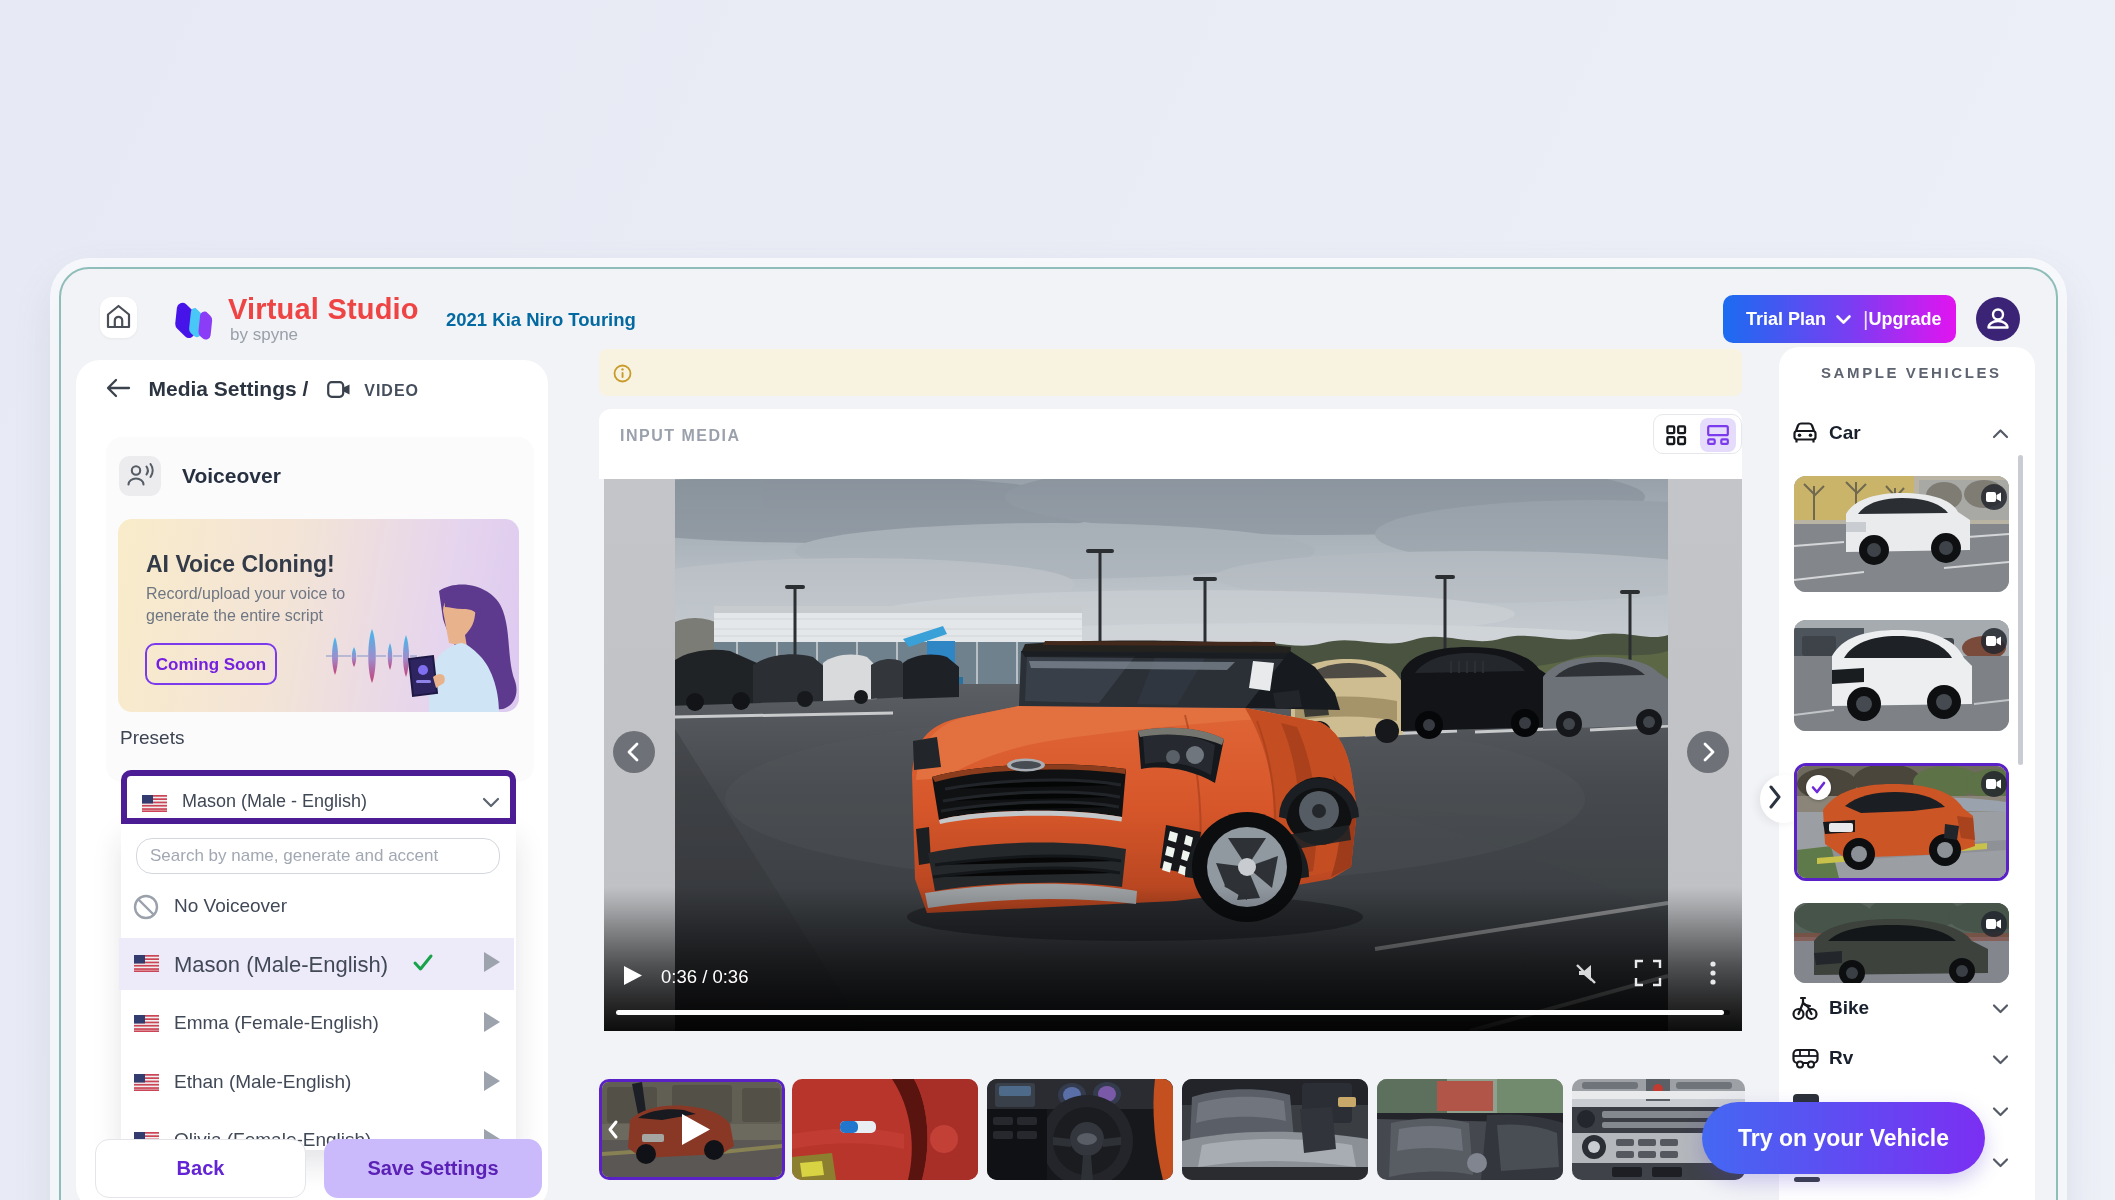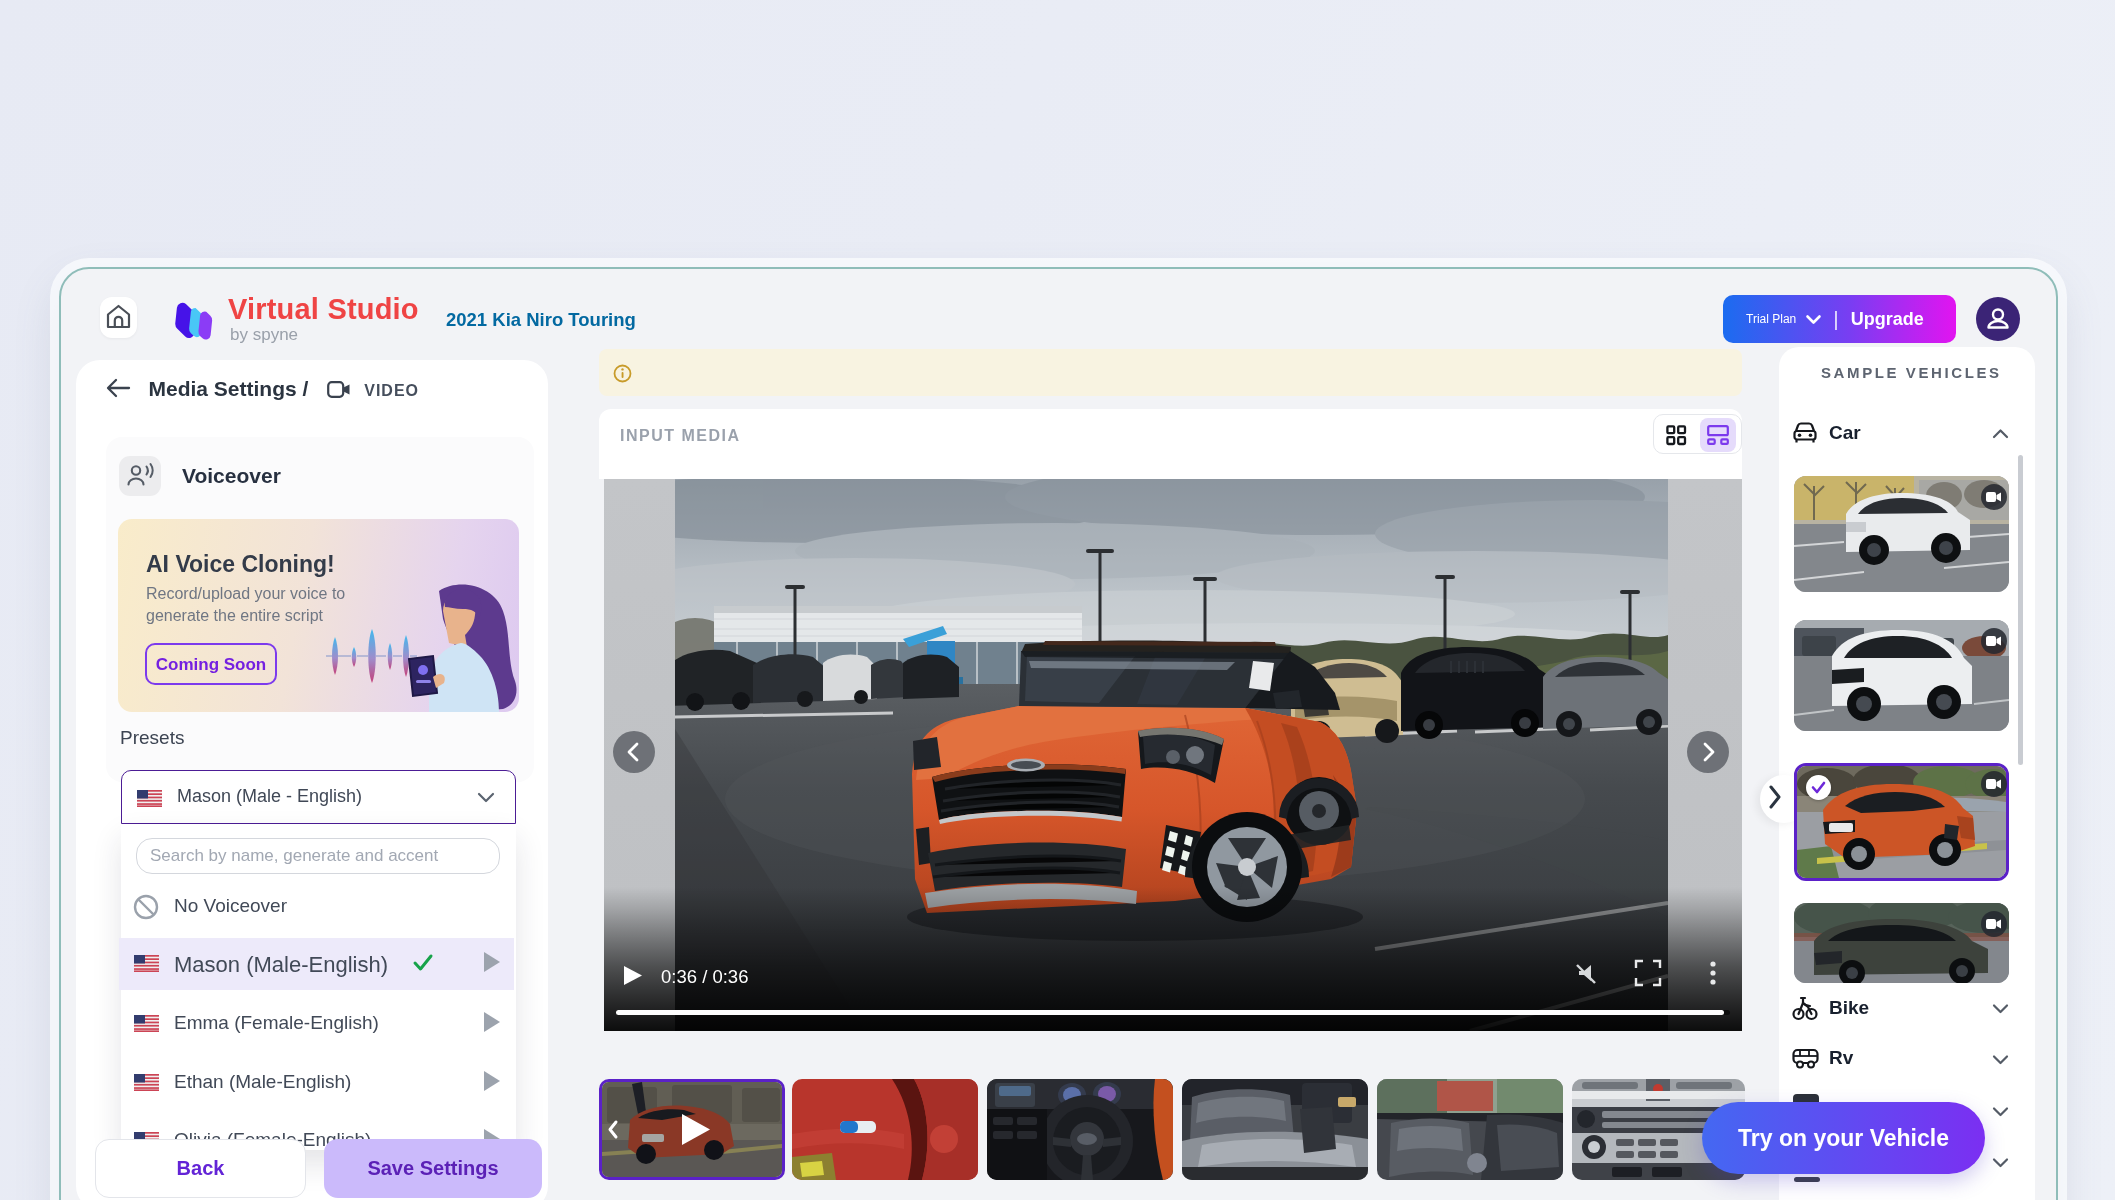--- a/index.html
+++ b/index.html
@@ -25,21 +25,21 @@
   .ms-row { position:absolute; left:105px; top:377px; }
   .sub-card { position:absolute; left:106px; top:437px; width:428px; height:345px; background:#fbfbfc; border-radius:16px; }
   .vo-icon { position:absolute; left:119px; top:456px; width:42px; height:40px; background:#ececee; border-radius:11px; }
   .vo-label { position:absolute; left:182px; top:464px; font-size:21px; font-weight:bold; color:#273040; }
   .ai-card { position:absolute; left:118px; top:519px; width:401px; height:193px; border-radius:14px; overflow:hidden;
     background:linear-gradient(100deg,#f9ecca 0%, #f2e3d8 45%, #e5d4ee 80%, #ddc9f0 100%); }
   .ai-title { position:absolute; left:28px; top:32px; font-size:23px; font-weight:bold; color:#333b49; }
   .ai-line { position:absolute; left:28px; font-size:16px; color:#6f7683; }
   .coming { position:absolute; left:27px; top:124px; width:132px; height:42px; border:2px solid #7c3aed; border-radius:10px; color:#7420e0; font-size:17px; font-weight:bold; text-align:center; line-height:39px; background:transparent; }
   .presets { position:absolute; left:120px; top:727px; font-size:19px; color:#3c4452; }
-  .dd-box { position:absolute; left:121px; top:770px; width:395px; height:54px; background:#fff; border:1px solid #4c1d95; border-radius:10px 10px 0 0; }
+  .dd-box { position:absolute; left:121px; top:770px; width:395px; height:54px; background:#fff; border:6px solid #4c1d95; border-radius:10px 10px 0 0; }
   .dd-panel { position:absolute; left:121px; top:824px; width:395px; height:326px; background:#fff; box-shadow:0 14px 30px rgba(30,30,60,0.12); border-radius:0 0 10px 10px; }
   .search { position:absolute; left:136px; top:838px; width:364px; height:36px; border:1px solid #d4d7dd; border-radius:16px; background:#fff; color:#a2a8b3; font-size:17px; line-height:34px; padding-left:13px; }
   .flag { width:25px; height:17px; display:inline-block; }
   .row-item { position:absolute; left:119px; width:395px; height:52px; }
   .back-btn { position:absolute; left:95px; top:1139px; width:211px; height:59px; background:#fff; border:1px solid #e3e5ea; border-radius:14px; color:#6324d6; font-size:20px; font-weight:bold; text-align:center; line-height:57px; }
   .save-btn { position:absolute; left:324px; top:1139px; width:218px; height:59px; background:#cbbafb; border-radius:14px; color:#5b21b6; font-size:20px; font-weight:bold; text-align:center; line-height:59px; }
   
   .banner { position:absolute; left:599px; top:349px; width:1143px; height:47px; background:#f8f3e1; border-radius:8px; }
   .banner-text { position:absolute; left:49px; top:14px; font-size:18px; font-weight:600; color:#cfa02e; }
   .input-bar { position:absolute; left:599px; top:409px; width:1143px; height:70px; background:#fff; border-radius:12px 12px 0 0; }
@@ -76,26 +76,26 @@
       <path d="M14 3 L23 10 a7 7 0 0 1 2.5 5.5 L25.5 31 a5.5 5.5 0 0 1 -8.8 4.4 L8 28.5 a7 7 0 0 1 -2.6 -5.5 L5.4 7.5 A5.5 5.5 0 0 1 14 3 Z" fill="#4613e8"></path>
       <path d="M24 6 L30.5 11 a6 6 0 0 1 2.3 4.8 L32.8 30 a4.8 4.8 0 0 1 -7.7 3.8 L22 31.5 a6 6 0 0 1 -2.3 -4.8 L19.7 9.8 A4.8 4.8 0 0 1 24 6 Z" fill="#49c7f6"></path>
       <path d="M35 8.5 L39.5 12 a6 6 0 0 1 2.3 4.7 L41.8 31.5 a4.8 4.8 0 0 1 -7.7 3.8 L31.6 33.4 a6 6 0 0 1 -2.3 -4.8 L29.3 12.3 A4.8 4.8 0 0 1 35 8.5 Z" fill="#8b3cf6"></path>
     </g>
     </svg>
   </div>
   <div class="vs-title">Virtual Studio</div>
   <div class="vs-sub">by spyne</div>
   <div class="page-title">2021 Kia Niro Touring</div>
   <div class="trial-btn">
-    <span style="margin-left:23px; font-size:12px; font-weight:normal;">Trial Plan</span>
+    <span style="margin-left:23px; font-size:18px; font-weight:bold;">Trial Plan</span>
     <svg width="17" height="11" viewBox="0 0 17 11" style="margin-left:9px;">
       <path d="M2.5 2.5 L8.5 8.5 L14.5 2.5" fill="none" stroke="#fff" stroke-width="2.6" stroke-linecap="round" stroke-linejoin="round"></path>
     </svg>
     <span style="margin-left:11px; font-size:21px; font-weight:300; opacity:0.85;">|</span>
-    <span style="margin-left:12px; font-size:18px; font-weight:bold;">Upgrade</span>
+    <span style="margin-left:0; font-size:18px; font-weight:bold;">Upgrade</span>
   </div>
   <div class="avatar">
     <svg width="44" height="44" viewBox="0 0 44 44">
       <g fill="none" stroke="#fff" stroke-width="2.4">
         <circle cx="22" cy="17.5" r="5"></circle>
         <path d="M12.5 30.5 a9.5 6.5 0 0 1 19 0 Z" stroke-linejoin="round"></path>
       </g>
     </svg>
   </div>
 

